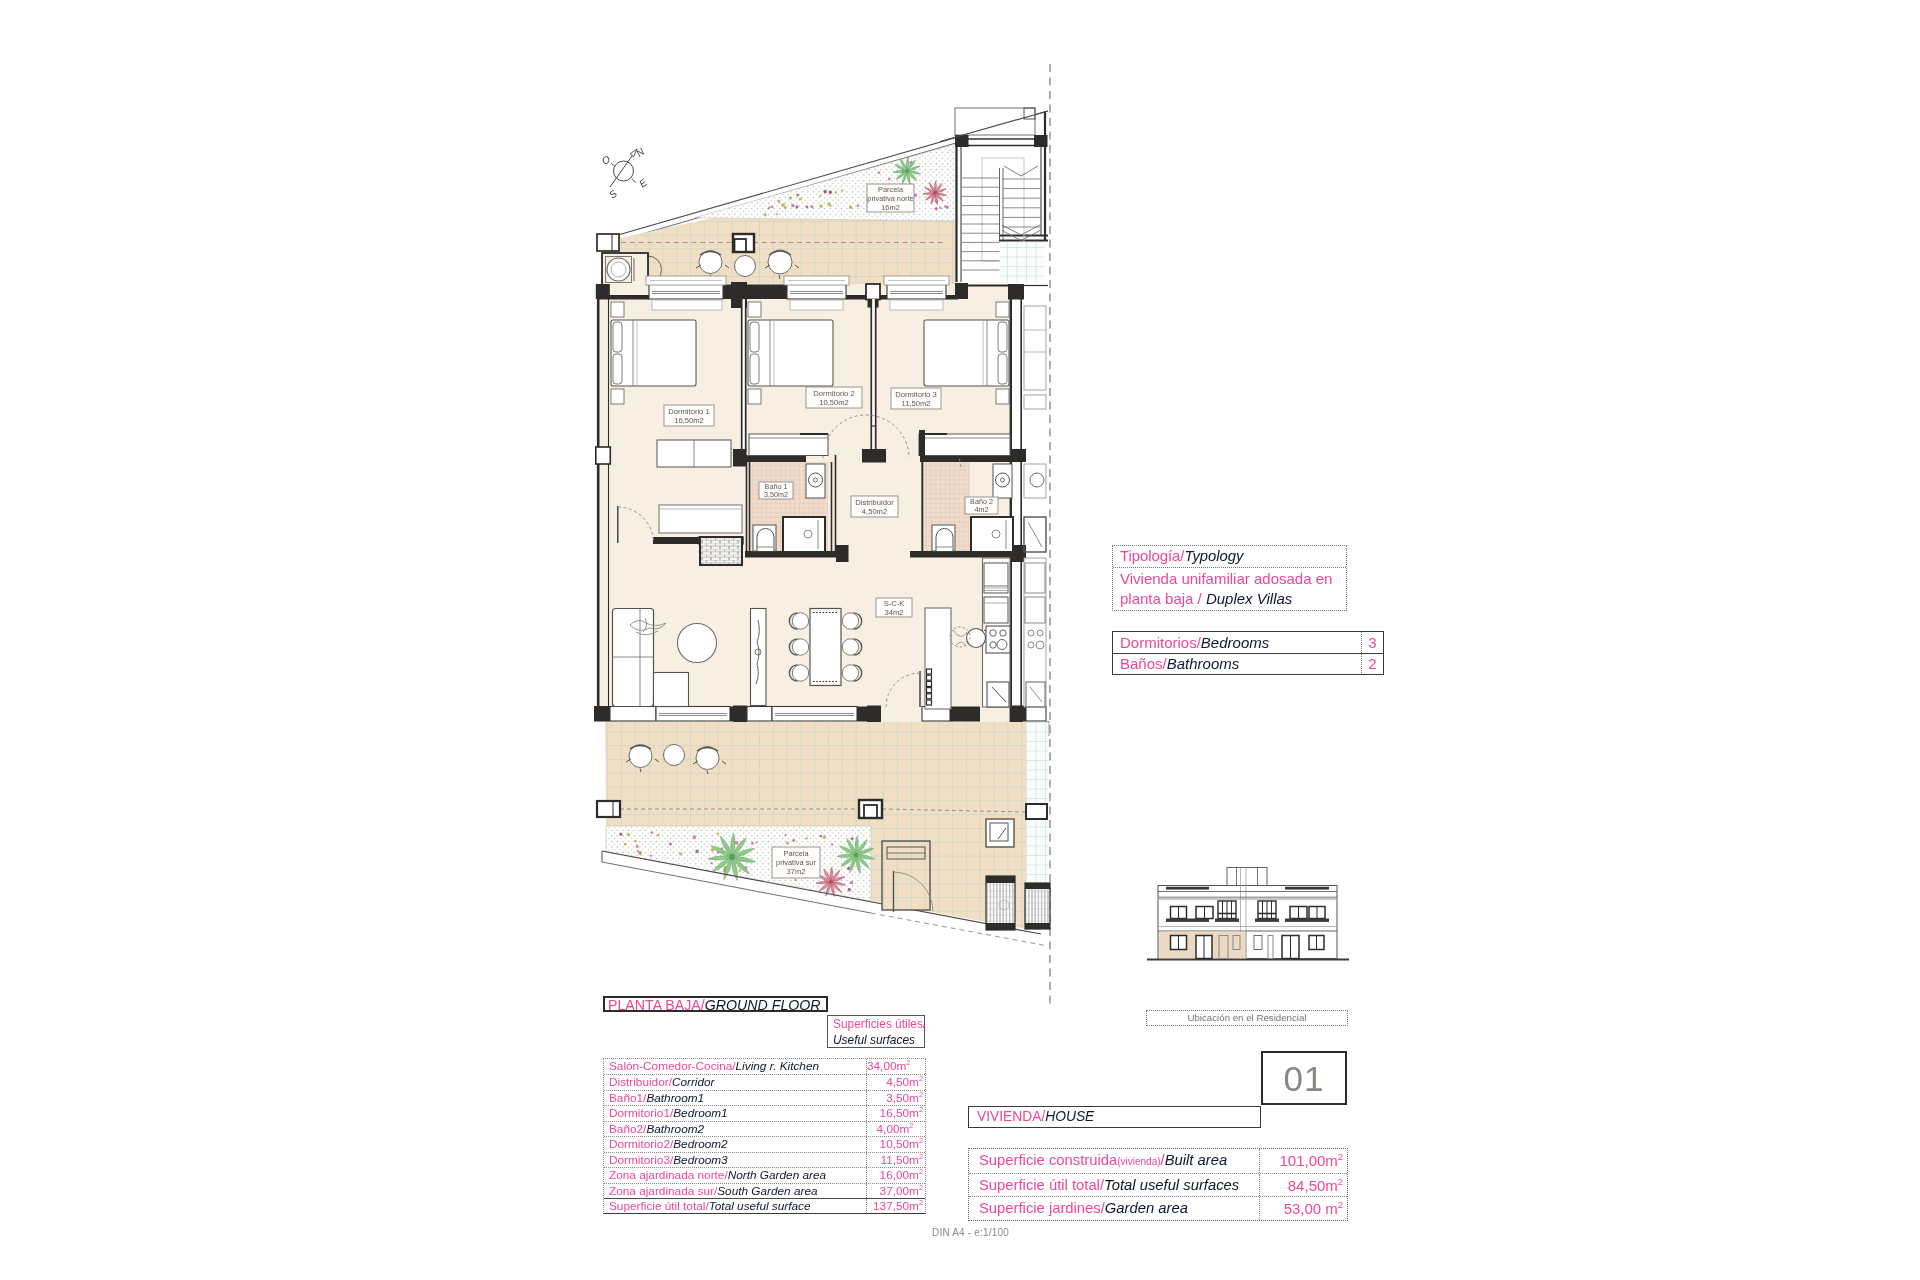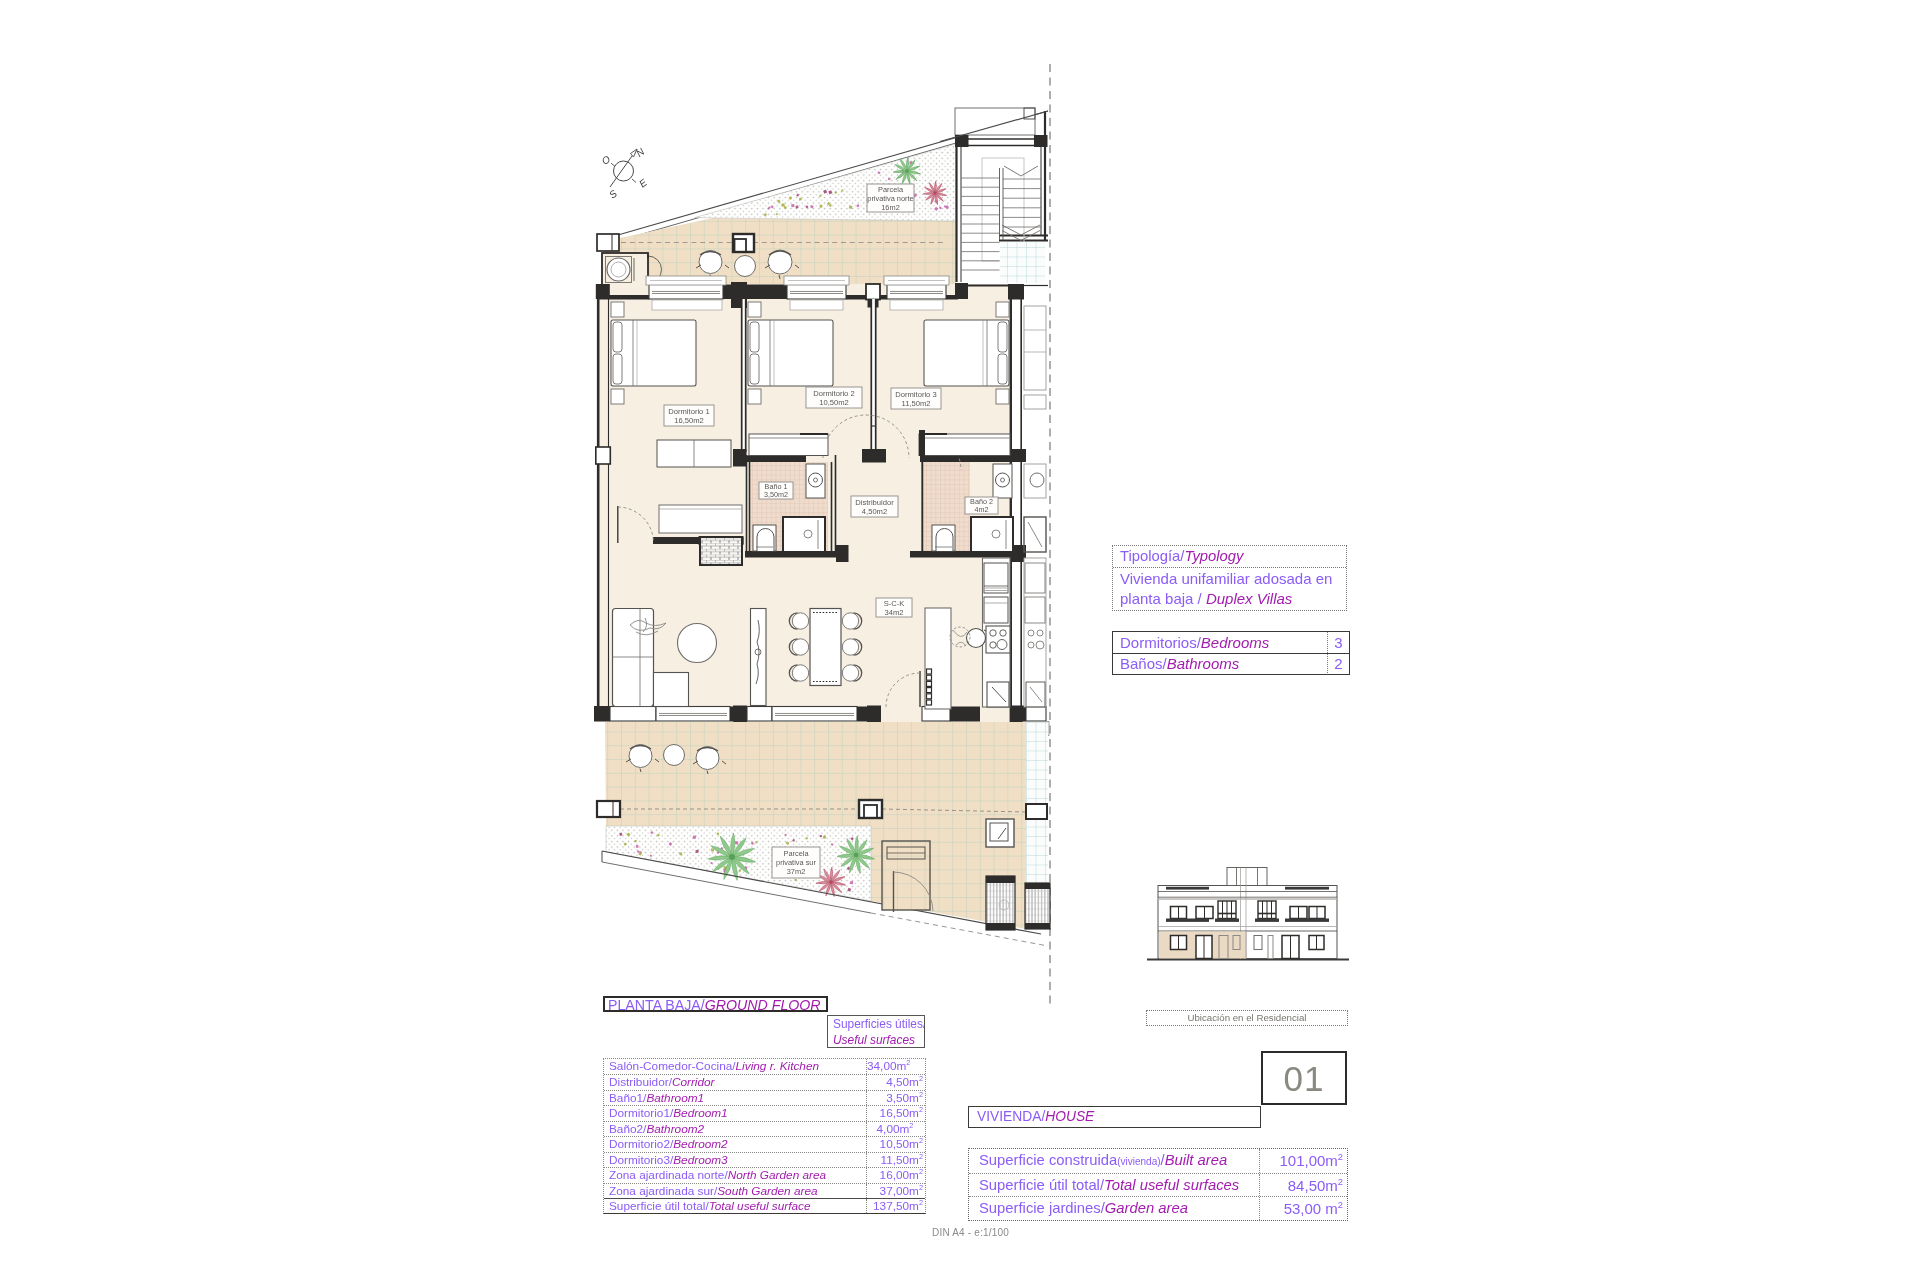--- a/index.html
+++ b/index.html
@@ -1,18 +1,18 @@
 <!DOCTYPE html>
 <html><head><meta charset="utf-8">
 <style>
 *{margin:0;padding:0;box-sizing:border-box}
 html,body{width:1920px;height:1280px;background:#fff;font-family:"Liberation Sans",sans-serif;position:relative;overflow:hidden}
 .abs{position:absolute}
-.it{font-style:italic;color:#a21caf}
-.dk{color:#8b5cf6}
+.it{font-style:italic;color:#0f172a}
+.dk{color:#ec4899}
 sup{font-size:62%;vertical-align:super;line-height:0}
 </style></head>
 <body>
 <svg class="abs" style="left:0;top:0" width="1920" height="1280" viewBox="0 0 1920 1280">
 <defs>
 <pattern id="peach" width="13.8" height="13.8" patternUnits="userSpaceOnUse">
   <rect width="13.8" height="13.8" fill="#f1dfc5"></rect>
   <path d="M13.8 0H0V13.8" fill="none" stroke="#b7cdbf" stroke-width="0.9"></path>
 </pattern>
 <pattern id="bath" width="4.7" height="4.7" patternUnits="userSpaceOnUse">
@@ -778,21 +778,21 @@
     </div>
 </div>
 
 <div class="abs" style="left:932px;top:1227px;font-size:10px;color:#8a8a88;letter-spacing:0.2px">DIN A4 - e:1/100</div>
 
 <div class="abs" style="left:1112px;top:545px;width:235px;height:66px;border:1px dotted #777;background:#fff;font-size:14.8px">
 <div style="border-bottom:1px dotted #777;height:22px;line-height:21px;padding-left:7px"><span class="dk">Tipología/</span><span class="it">Typology</span></div>
 <div style="padding:1px 0 0 7px;line-height:20px;font-size:15px"><span class="dk">Vivienda unifamiliar adosada en<br>planta baja / </span><span class="it">Duplex Villas</span></div>
 </div>
 
-<div class="abs" style="left:1112px;top:631px;width:238px;height:44px;border:1.4px solid #3a3938;background:#fff;font-size:15px">
+<div class="abs" style="left:1112px;top:631px;width:272px;height:44px;border:1.4px solid #3a3938;background:#fff;font-size:15px">
 <div style="height:21.6px;line-height:21px;border-bottom:1.2px solid #3a3938;display:flex">
       <div style="flex:1;padding-left:7px"><span class="dk">Dormitorios/</span><span class="it">Bedrooms</span></div>
       <div style="width:22px;border-left:1px dotted #777;text-align:center" class="dk">3</div>
     </div>
 <div style="height:19px;line-height:19px;display:flex">
       <div style="flex:1;padding-left:7px"><span class="dk">Baños/</span><span class="it">Bathrooms</span></div>
       <div style="width:22px;border-left:1px dotted #777;text-align:center" class="dk">2</div>
     </div>
 </div>
 

